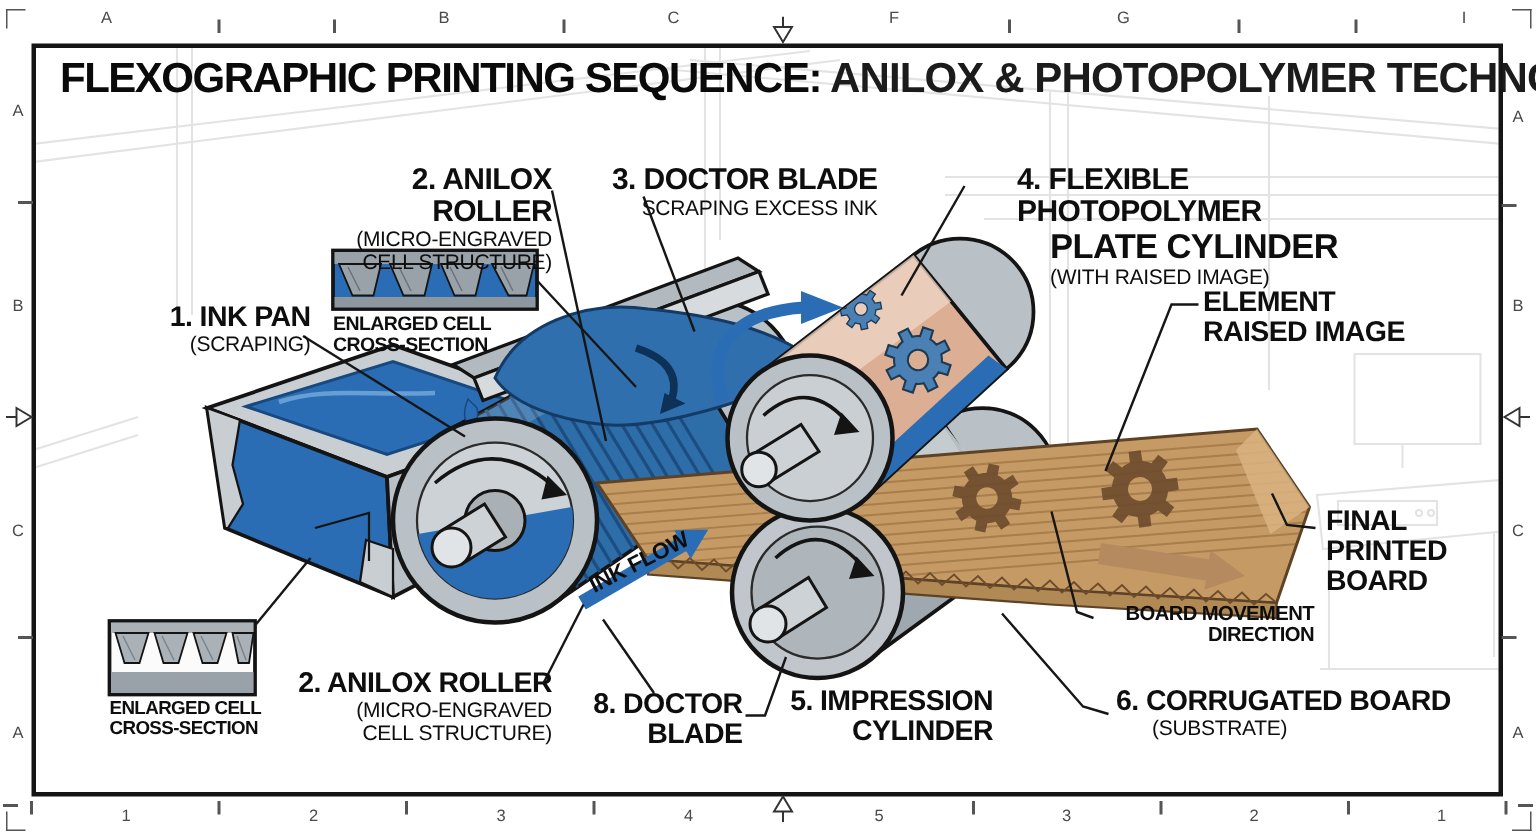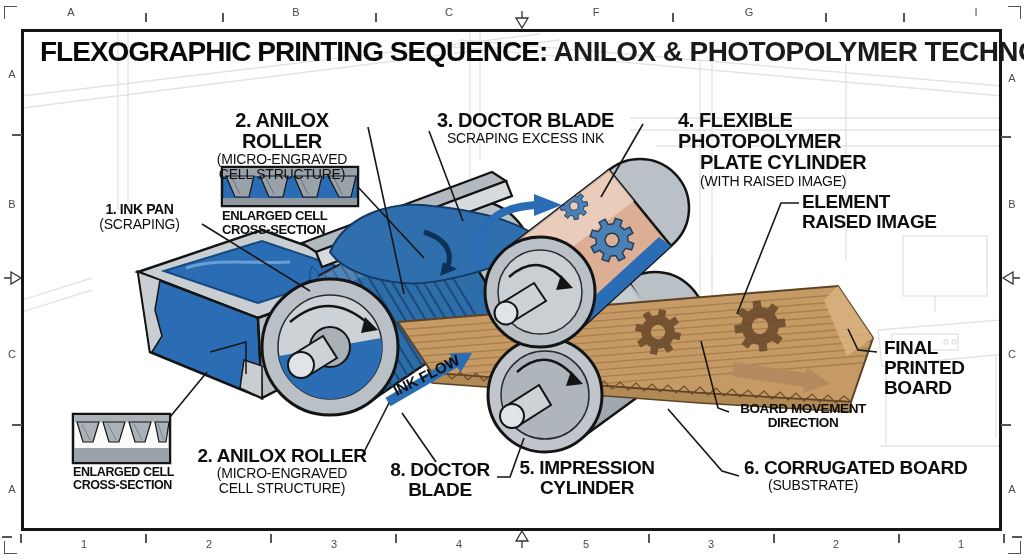--- a/index.html
+++ b/index.html
@@ -4,21 +4,21 @@
 <style>
   html,body{margin:0;padding:0;background:#fff;}
   #stage{position:relative;width:1024px;height:559px;background:#ffffff;overflow:hidden;
          font-family:"Liberation Sans",sans-serif;}
   svg{display:block;}
   #art{position:absolute;left:0;top:0;z-index:2;}
   .frame{position:absolute;left:21px;top:29px;width:975px;height:496px;
          border:3px solid #151515;z-index:4;pointer-events:none;}
   .lbl{position:absolute;color:#0e0e0e;font-weight:700;letter-spacing:-0.4px;line-height:1.06;z-index:3;}
   .lbl .sub{font-weight:400;letter-spacing:-0.2px;}
-  .center{text-align:center;}
+  .center{text-align:right;}
   .rl{position:absolute;font-size:11px;color:#4a4a4a;z-index:5;width:14px;text-align:center;}
   .tickv{position:absolute;width:1.5px;height:9px;background:#555;z-index:5;}
   .tickh{position:absolute;width:10px;height:1.5px;background:#555;z-index:5;}
   .corner{position:absolute;width:12px;height:12px;z-index:5;}
   .mark{position:absolute;z-index:5;}
   .title{position:absolute;left:40px;top:36px;z-index:3;font-size:28px;font-weight:700;
          letter-spacing:-1px;color:#0a0a0a;white-space:nowrap;}
   .title .t2{font-weight:700;color:#1b1b1b;letter-spacing:-0.6px;}
   .inkflow{position:absolute;left:398px;top:382px;z-index:3;font-size:15px;font-weight:700;
            transform:rotate(-27deg);transform-origin:left bottom;letter-spacing:-0.3px;color:#0e0e0e;}
@@ -217,43 +217,43 @@
         <path d="M436,462 L402,413"></path>
       </g>
     </g>
   </svg>
 
   <div class="title">
     <span>FLEXOGRAPHIC PRINTING SEQUENCE:</span><span class="t2"> ANILOX &amp; PHOTOPOLYMER TECHNOLOGY</span>
   </div>
 
   <div class="lbl center" style="left:72px;top:202px;width:135px;">
-    <div style="font-size:14px;">1. INK PAN</div>
+    <div style="font-size:19px;">1. INK PAN</div>
     <div class="sub" style="font-size:14px;">(SCRAPING)</div>
   </div>
 
   <div class="lbl center" style="left:196px;top:110px;width:172px;">
     <div style="font-size:20px;">2. ANILOX ROLLER</div>
     <div class="sub" style="font-size:14px;">(MICRO-ENGRAVED</div>
     <div class="sub" style="font-size:14px;">CELL STRUCTURE)</div>
   </div>
 
   <div class="lbl" style="left:222px;top:209px;font-size:13px;">
     <div>ENLARGED CELL</div>
     <div>CROSS-SECTION</div>
   </div>
 
-  <div class="lbl center" style="left:433px;top:110px;width:185px;">
+  <div class="lbl center" style="left:400px;top:110px;width:185px;">
     <div style="font-size:20px;">3. DOCTOR BLADE</div>
     <div class="sub" style="font-size:14px;">SCRAPING EXCESS INK</div>
   </div>
 
   <div class="lbl" style="left:678px;top:110px;width:240px;">
     <div style="font-size:20px;">4. FLEXIBLE PHOTOPOLYMER</div>
-    <div style="font-size:20px;padding-left:22px;">PLATE CYLINDER</div>
+    <div style="font-size:23px;padding-left:22px;">PLATE CYLINDER</div>
     <div class="sub" style="font-size:14px;padding-left:22px;">(WITH RAISED IMAGE)</div>
   </div>
 
   <div class="lbl" style="left:802px;top:192px;font-size:19px;">
     <div>ELEMENT</div>
     <div>RAISED IMAGE</div>
   </div>
 
   <div class="lbl" style="left:884px;top:338px;font-size:19px;">
     <div>FINAL</div>

